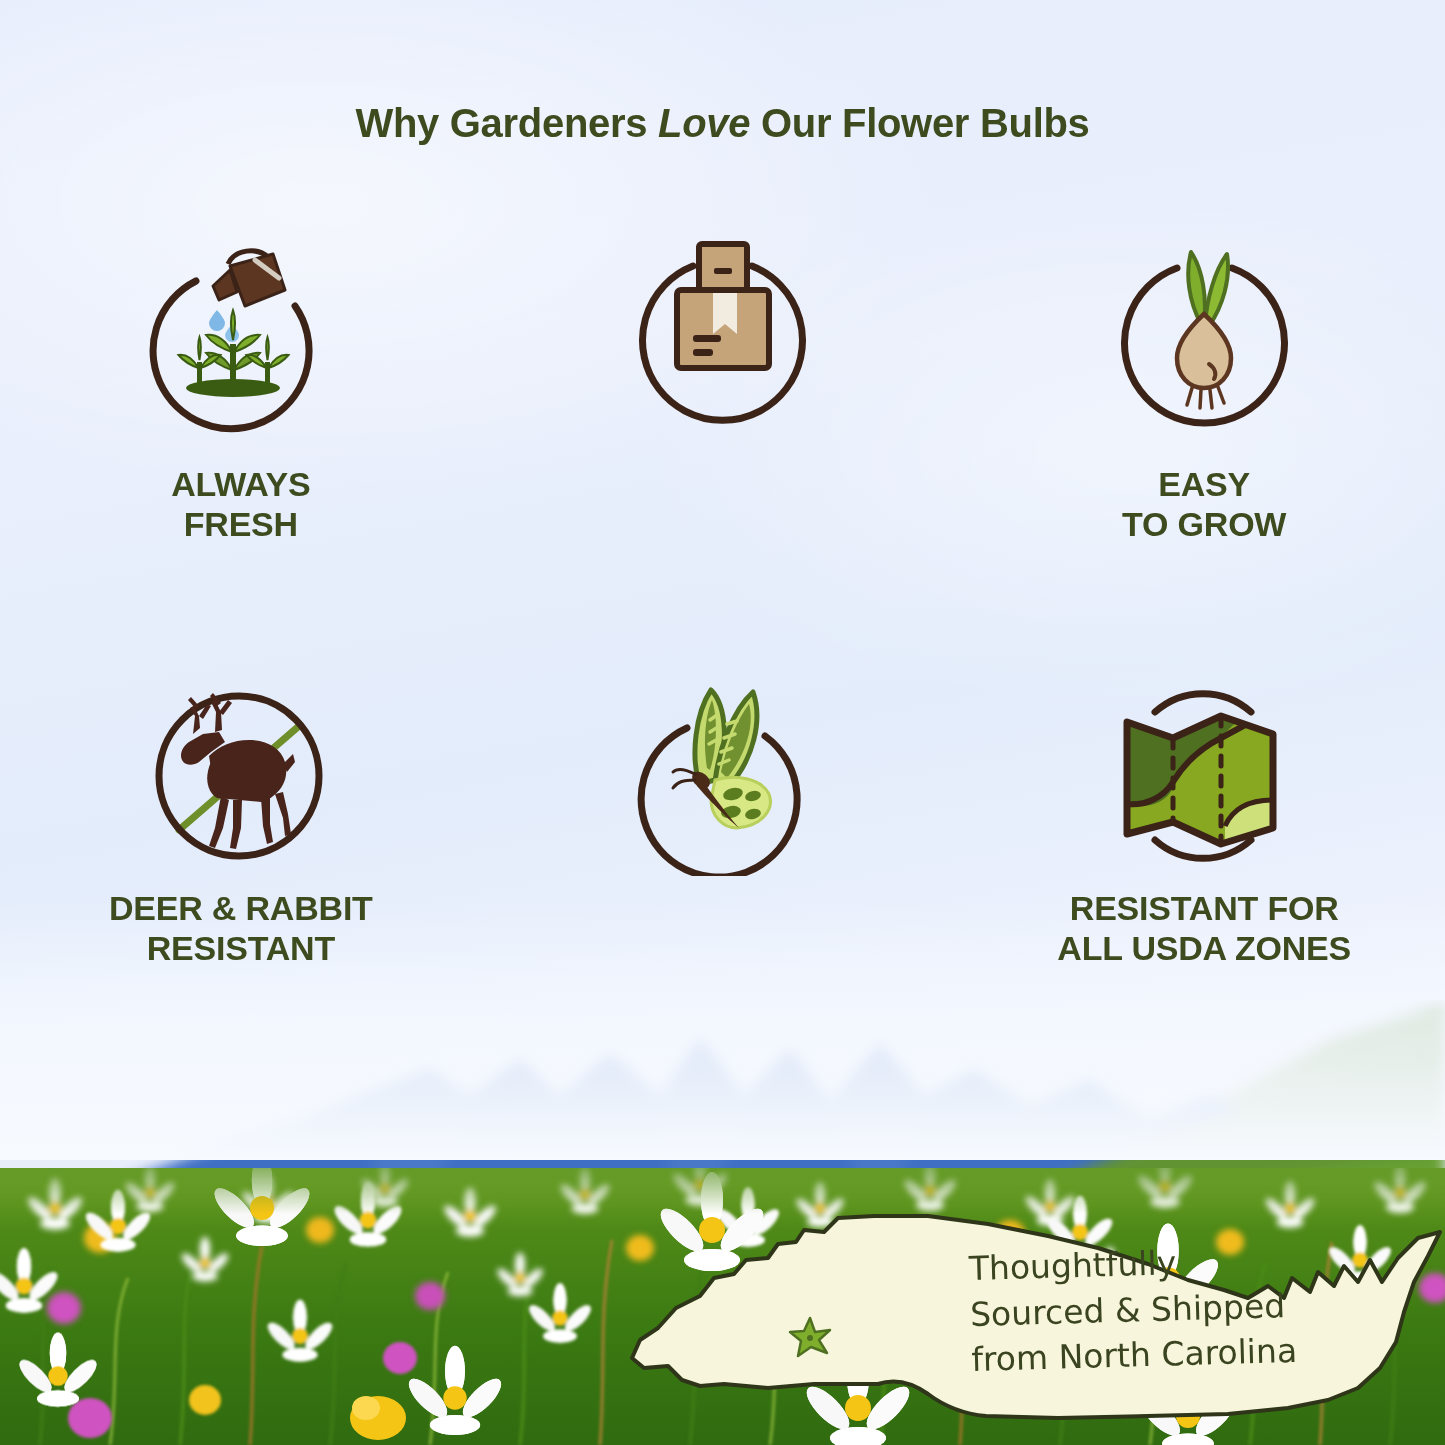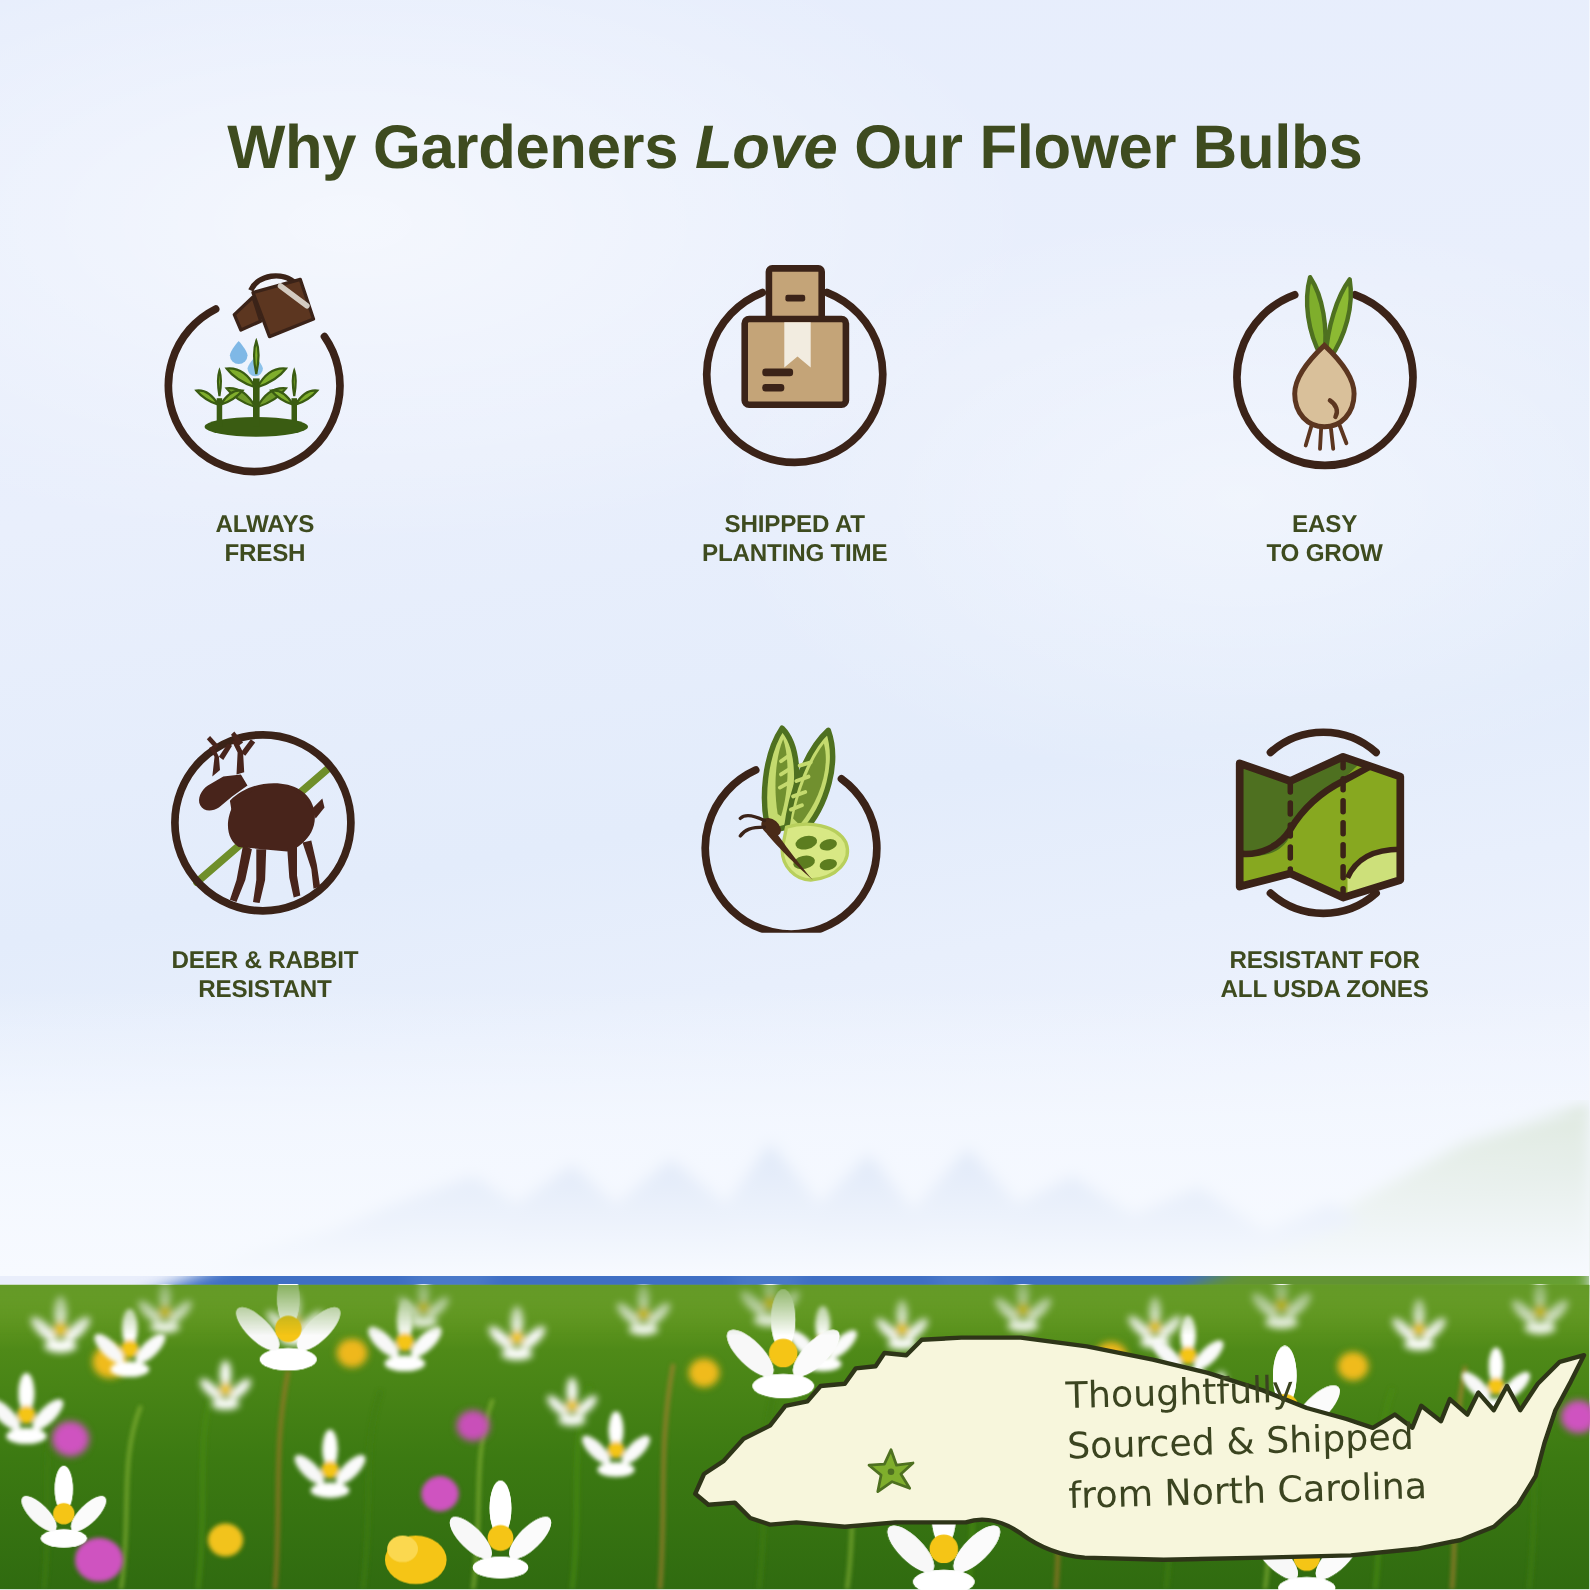--- a/index.html
+++ b/index.html
@@ -59,21 +59,21 @@
     background:
       linear-gradient(180deg, #7fae2c 0%, #4f8a18 25%, #3c7a12 58%, #2f6a10 100%);
   }
 
   
   .headline {
     position: absolute;
     left: 0; top: 101px;
     width: 1445px;
     text-align: center;
-    font-size: 56px;
+    font-size: 40px;
     font-weight: 700;
     letter-spacing: -0.3px;
     color: #3e4b1f;
     white-space: nowrap;
   }
   .headline em {
     font-style: italic;
     font-weight: 700;
   }
 
@@ -95,21 +95,21 @@
     align-items: center;
   }
   .icon-wrap {
     width: 215px;
     height: 200px;
     position: relative;
   }
   .cell-label {
     margin-top: 28px;
     text-align: center;
-    font-size: 22px;
+    font-size: 34px;
     line-height: 1.18;
     font-weight: 700;
     color: #3e4b1f;
     letter-spacing: -0.2px;
     white-space: pre-line;
   }
   .row2 .cell-label { margin-top: 12px; }
 
   
   .nc-banner {
@@ -340,22 +340,20 @@
             <rect x="99" y="32" width="18" height="6" rx="2" fill="#3b2318"></rect>
 
             <rect x="62" y="54" width="92" height="78" rx="4" fill="#c4a478" stroke="#3b2318" stroke-width="6"></rect>
 
             <path d="M98,57 L122,57 L122,98 L110,88 L98,98 Z" fill="#f2ece0"></path>
 
             <rect x="78" y="99" width="28" height="7" rx="3" fill="#3b2318"></rect>
             <rect x="78" y="113" width="20" height="7" rx="3" fill="#3b2318"></rect>
           </svg>
         </div>
-        <div class="cell-label">SHIPPED AT
-PLANTING TIME</div>
       </div>
 
       <div class="cell">
         <div class="icon-wrap">
           <svg width="215" height="200" viewBox="0 0 215 200">
 
             <path d="M80,32 A80,80 0 1,0 135,32" fill="none" stroke="#3b2318" stroke-width="7" stroke-linecap="round"></path>
 
             <path d="M104,88 C92,66 88,38 94,16 C106,34 110,62 107,88 Z" fill="#7fae2c" stroke="#4e7020" stroke-width="4" stroke-linejoin="round"></path>
             <path d="M108,88 C110,62 118,34 130,18 C134,42 126,70 112,90 Z" fill="#8cba33" stroke="#4e7020" stroke-width="4" stroke-linejoin="round"></path>

